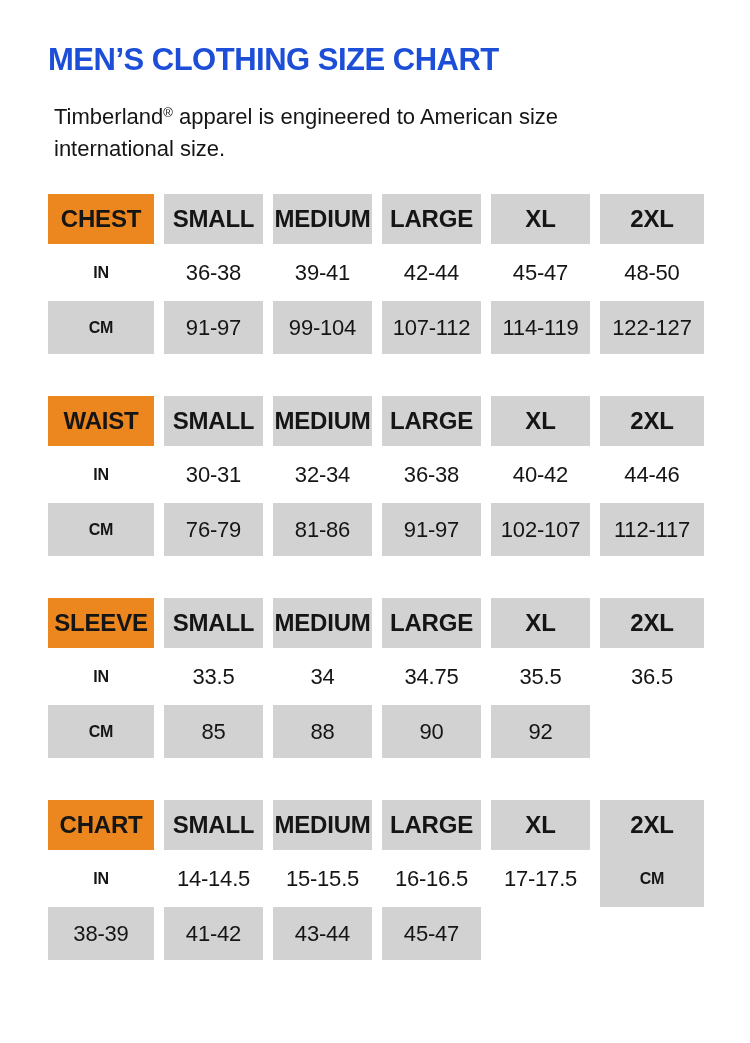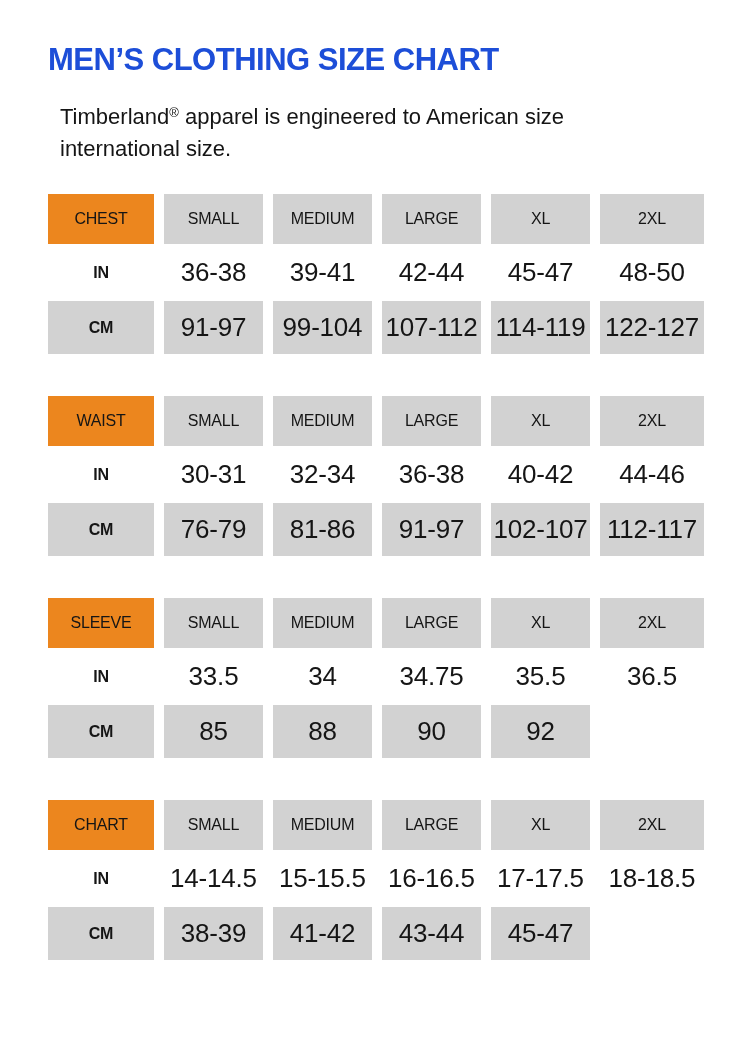--- a/index.html
+++ b/index.html
@@ -12,37 +12,37 @@
   body{
     width:750px;height:1043px;background:#ffffff;overflow:hidden;
     font-family:"Liberation Sans","DejaVu Sans",sans-serif;color:var(--ink);
   }
   .page{padding:44px 0 0 48px;}
   h1.title{
     margin:0;font-size:31px;line-height:32px;font-weight:700;
     letter-spacing:-0.5px;color:#1d4ed8;
   }
   .intro{
-    margin:25px 12px 30px;font-size:22px;line-height:31.5px;font-weight:400;
+    margin:25px 6px 30px;font-size:22px;line-height:31.5px;font-weight:400;
   }
   .intro .l{display:block;white-space:nowrap;}
   .intro sup{font-size:13px;vertical-align:7px;line-height:0;}
   .size-table{
     display:grid;
     grid-template-columns:106px 99px 99px 99px 99px 104px;
     grid-template-rows:50px 57px 53px;
     column-gap:10px;
     width:656px;
     margin:0 0 42px 0;
   }
   .c{display:flex;align-items:center;justify-content:center;text-align:center;}
-  .head{background:var(--gray);font-weight:400;font-size:16px;letter-spacing:-0.2px;}
+  .head{background:var(--gray);font-weight:700;font-size:24px;letter-spacing:-0.2px;}
   .accent{background:var(--accent);}
   .rowlab{font-weight:700;font-size:16px;letter-spacing:-0.2px;}
-  .num{font-size:26px;font-weight:400;letter-spacing:-0.2px;}
+  .num{font-size:22px;font-weight:400;letter-spacing:-0.2px;}
   .gray{background:var(--gray);}
 </style>
 </head>
 <body>
 
 <div class="page">
 
   <h1 class="title">MEN’S CLOTHING SIZE CHART</h1>
 
   <p class="intro">
@@ -117,21 +117,20 @@
     <div class="c head">SMALL</div>
     <div class="c head">MEDIUM</div>
     <div class="c head">LARGE</div>
     <div class="c head">XL</div>
     <div class="c head">2XL</div>
     <div class="c rowlab">IN</div>
     <div class="c num">14-14.5</div>
     <div class="c num">15-15.5</div>
     <div class="c num">16-16.5</div>
     <div class="c num">17-17.5</div>
-    <div class="c num">18-18.5</div>
     <div class="c rowlab gray">CM</div>
     <div class="c num gray">38-39</div>
     <div class="c num gray">41-42</div>
     <div class="c num gray">43-44</div>
     <div class="c num gray">45-47</div>
   </section>
 
 </div>
 
 </body></html>

